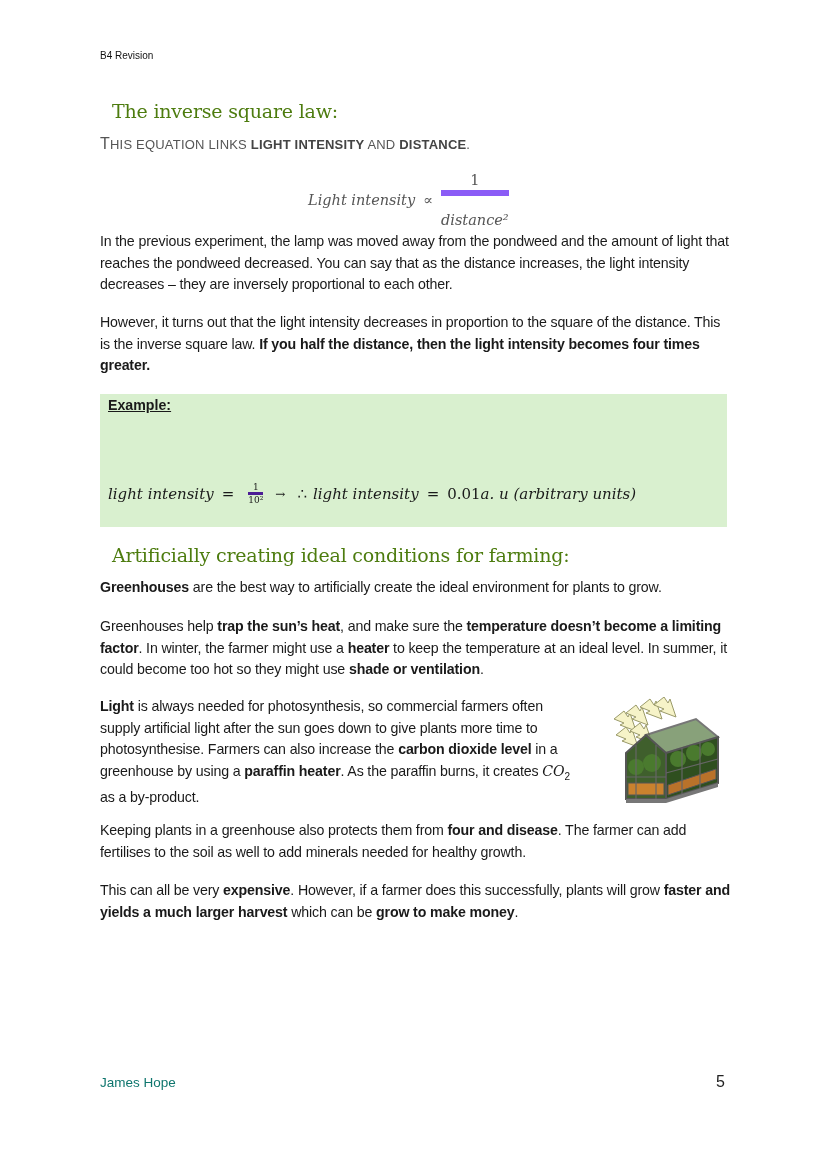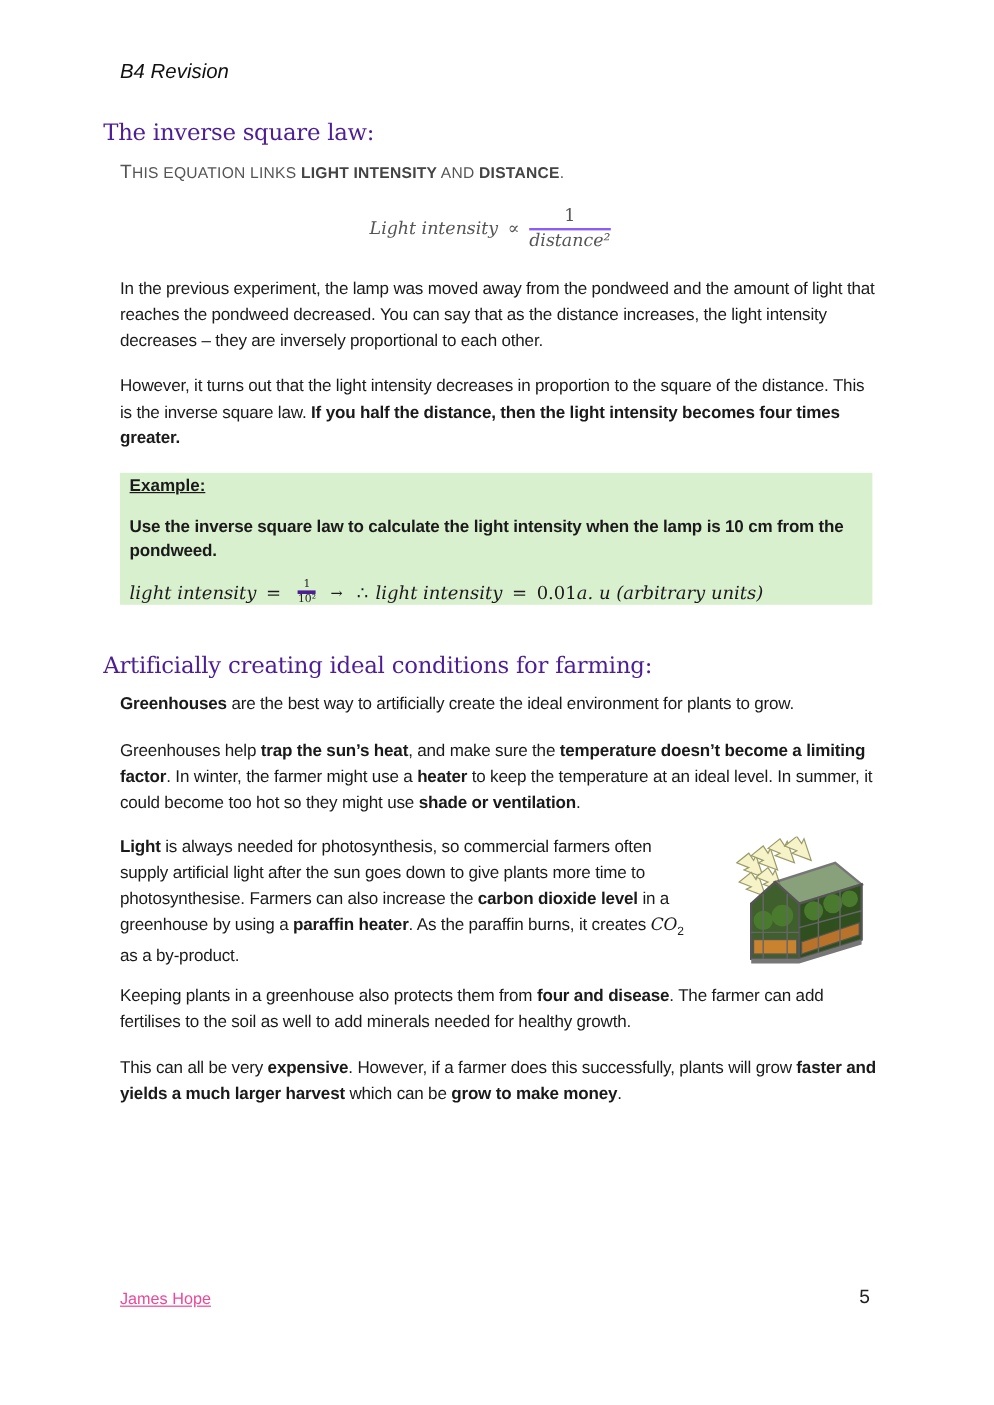--- a/index.html
+++ b/index.html
@@ -1,45 +1,45 @@
 <!DOCTYPE html>
 <html><head>
 <meta charset="utf-8">
 <style>
   html, body { margin: 0; padding: 0; background: #ffffff; }
   body { width: 828px; height: 1171px; position: relative; overflow: hidden;
          font-family: "Liberation Sans", sans-serif; color: #1a1a1a; }
-  .header { position: absolute; top: 50px; left: 100px; font-size: 17px; color: #111; font-style: italic; }
-  .h1 { position: absolute; left: 86px; font-family: "DejaVu Serif", serif; font-size: 19px;
-        color: #4c1d95; font-weight: normal; margin: 0; letter-spacing: -0.2px; }
+  .header { position: absolute; top: 50px; left: 100px; font-size: 10px; color: #111; }
+  .h1 { position: absolute; left: 112px; font-family: "DejaVu Serif", serif; font-size: 19px;
+        color: #4d7c0f; font-weight: normal; margin: 0; letter-spacing: -0.2px; }
   .subtitle { position: absolute; top: 135px; left: 100px; font-size: 13px; color: #555; letter-spacing: 0.2px; }
   .subtitle .big { font-size: 16px; }
   .subtitle b { color: #444; }
   .formula { position: absolute; top: 172px; left: 308px; font-family: "DejaVu Serif", serif;
              font-style: italic; color: #555; font-size: 14.5px; display: flex; align-items: center; }
   .frac { display: inline-flex; flex-direction: column; align-items: center; margin-left: 8px; }
   .frac .num { font-style: normal; padding-bottom: 2px; }
-  .frac .den { border-top: 2px solid #8b5cf6; padding-top: 1px; }
+  .frac .den { border-top: 6px solid #8b5cf6; padding-top: 16px; }
   .prop { font-style: normal; margin-left: 8px; }
   .para { position: absolute; left: 100px; width: 630px; font-size: 14.2px; line-height: 21.5px;
           margin: 0; letter-spacing: -0.15px; }
   .para b { font-weight: bold; }
-  .example { position: absolute; top: 394px; left: 100px; width: 627px; height: 110px; background: #d9f0cf; }
+  .example { position: absolute; top: 394px; left: 100px; width: 627px; height: 133px; background: #d9f0cf; }
   .example .ex-title { position: absolute; top: 3px; left: 8px; font-weight: bold; text-decoration: underline;
                        font-size: 14.2px; }
   .example .ex-q { position: absolute; top: 35px; left: 8px; width: 610px; font-weight: bold; font-size: 14.2px;
                    line-height: 20px; letter-spacing: -0.15px; }
   .example .ex-eq { position: absolute; top: 88px; left: 8px; font-family: "DejaVu Serif", serif; font-size: 15px;
                     font-style: italic; display: flex; align-items: center; color: #1a1a1a; }
   .ex-eq .n { font-style: normal; }
   .sfrac { display: inline-flex; flex-direction: column; align-items: center; font-size: 9px; font-style: normal;
            margin: 0 6px; }
   .sfrac .den { border-top: 3px solid #4c1d95; }
   .greenhouse { position: absolute; top: 697px; left: 610px; width: 118px; height: 108px; }
-  .footer-left { position: absolute; top: 1075px; left: 100px; font-size: 13.5px; color: #ec4899; text-decoration: underline; }
+  .footer-left { position: absolute; top: 1075px; left: 100px; font-size: 13.5px; color: #0f766e; }
   .footer-right { position: absolute; top: 1073px; left: 716px; font-size: 16px; color: #222; }
   sub { font-size: 10px; }
 </style>
 </head>
 <body>
 
 <div class="header">B4 Revision</div>
 
 <h2 class="h1" style="top:100px;">The inverse square law:</h2>
 
@@ -57,21 +57,20 @@
 </div>
 
 <p class="para" style="top:231px;">In the previous experiment, the lamp was moved away from the pondweed and the amount of light that reaches the pondweed decreased. You can say that as the distance increases, the light intensity decreases – they are inversely proportional to each other.</p>
 
 <p class="para" style="top:312px;">
   <span>However, it turns out that the light intensity decreases in proportion to the square of the distance. This is the inverse square law. </span><b>If you half the distance, then the light intensity becomes four times greater.</b>
 </p>
 
 <div class="example">
   <div class="ex-title">Example:</div>
-  <div class="ex-q">Use the inverse square law to calculate the light intensity when the lamp is 10 cm from the pondweed.</div>
   <div class="ex-eq">
     <span>light intensity</span>
     <span class="n" style="margin:0 8px;">=</span>
     <span class="sfrac">
       <span>1</span>
       <span class="den">10²</span>
     </span>
     <span class="n" style="margin:0 6px;font-size:12px;">→</span>
     <span class="n" style="margin:0 6px;">∴</span>
     <span>light intensity</span>

